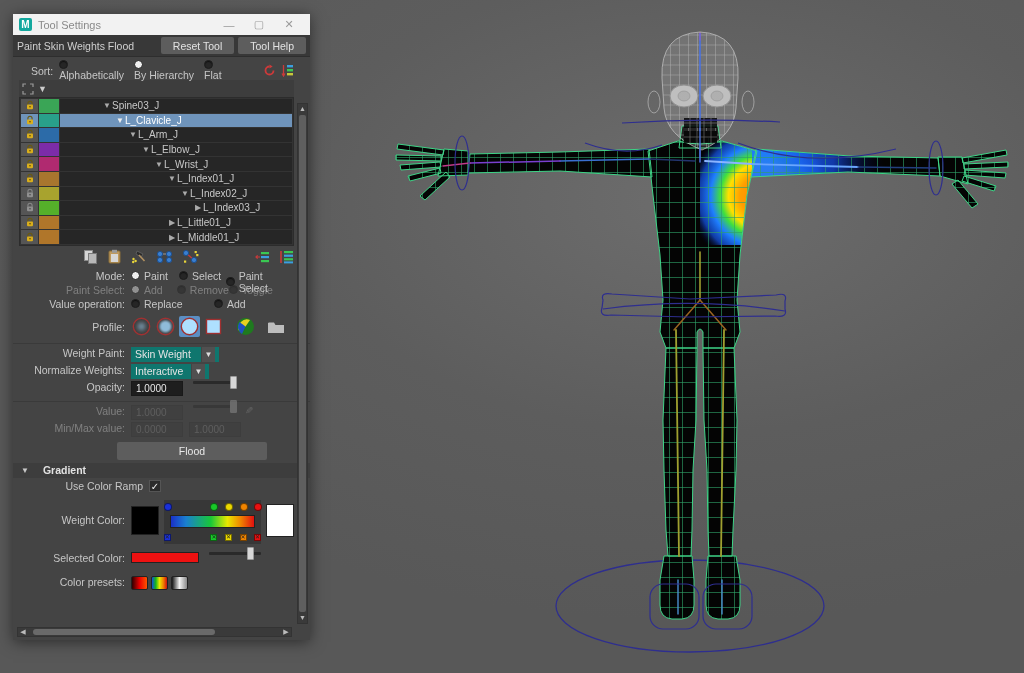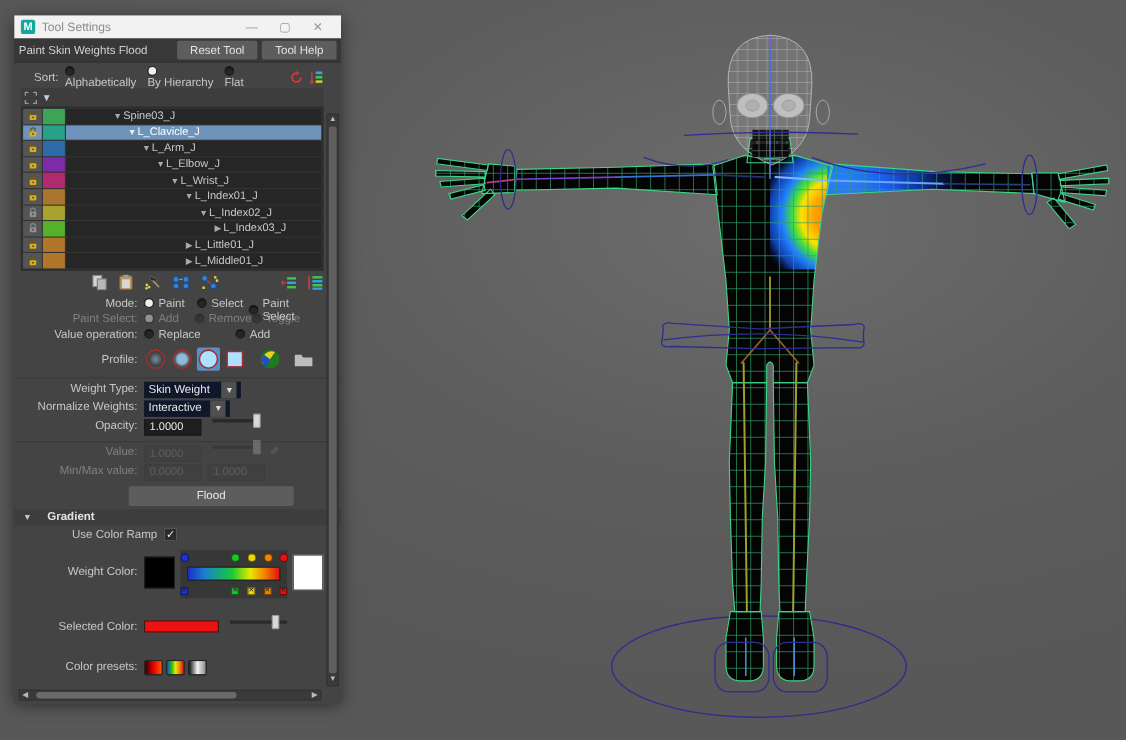--- a/index.html
+++ b/index.html
@@ -64,21 +64,21 @@
   .frow { display:flex; align-items:flex-start; height:14px; }
   .flabel { width:112px; text-align:right; padding-right:6px; flex:0 0 auto; }
   .optcol { display:flex; align-items:center; width:108px; }
   .bigbtn { display:block; margin:3px auto 3px 92px; width:168px; height:18px; background:#5d5d5d; color:#e8e8e8; border:none; border-radius:2px; font-size:10.5px; font-family:inherit;}
   
   .profrow { display:flex; align-items:center; height:26px; margin-top:2px;}
   .brush { width:21px; height:21px; border-radius:2px; display:flex; align-items:center; justify-content:center; margin-right:3px; background:transparent;}
   .brush.sel { background:#5b8fc4; }
   .sep { height:1px; background:#3a3a3a; margin:3px -16px 3px -6px; }
   
-  .ddown { height:15px; background:#0f172a; color:#e4e4e4; display:flex; align-items:center; padding:0 4px; position:relative; }
+  .ddown { height:15px; background:#0f766e; color:#e4e4e4; display:flex; align-items:center; padding:0 4px; position:relative; }
   .ddown .db { margin-left:auto; width:14px; height:100%; background:#505050; display:flex; align-items:center; justify-content:center; color:#ddd; font-size:8px; border-left:1px solid #444;}
   .numin { width:52px; height:15px; background:#1e1e1e; color:#e8e8e8; border:1px solid #191919; padding:0 4px; font-size:10px; font-family:inherit;}
   .numin:disabled { background:#3d3d3d; color:#7d7d7d; border-color:#363636;}
   .slider { width:44px; height:3px; background:#2a2a2a; margin-left:10px; position:relative; border-radius:1px;}
   .slider .thumb { position:absolute; top:-5px; width:7px; height:13px; background:#d8d8d8; border:1px solid #9a9a9a; border-radius:1px;}
   .slider.dim2 .thumb { background:#9a9a9a; }
   
   .sechdr { height:15px; background:#3d3d3d; margin:3px -16px 2px -6px; display:flex; align-items:center; padding-left:8px; color:#e2e2e2; font-weight:bold; gap:14px;}
   .sechdr .tri { color:#c8c8c8; font-size:8px; }
   .chkbox { width:12px; height:12px; background:#2b2b2b; border:1px solid #555; color:#f0f0f0; font-size:10px; line-height:11px; text-align:center; }
@@ -95,21 +95,21 @@
   .presets { display:flex; gap:3px; }
   .preset { width:17px; height:14px; border:1px solid #222; border-radius:2px;}
   
   .vscroll { position:absolute; top:46px; bottom:16px; right:2px; width:11px; background:#3a3a3a; border:1px solid #333;}
   .vscroll .arr { height:10px; text-align:center; color:#bbb; font-size:7px; line-height:10px;}
   .vscroll .vthumb { position:absolute; top:11px; bottom:11px; left:1px; right:1px; background:#5f5f5f; border-radius:2px;}
   .hscroll { position:absolute; left:4px; right:18px; bottom:3px; height:10px; background:#3a3a3a; border:1px solid #333; display:flex; align-items:center;}
   .hscroll .arr { width:10px; text-align:center; color:#bbb; font-size:7px;}
   .hscroll .htrack { flex:1; height:100%; position:relative;}
   .hscroll .hthumb { position:absolute; left:2%; width:72%; top:1px; bottom:1px; background:#6a6a6a; border-radius:3px;}
-  .mt2{margin-top:2px;} .mt4{margin-top:20px;}
+  .mt2{margin-top:2px;} .mt4{margin-top:8px;}
   .pencil { margin-left:8px; color:#8a8a8a; font-size:10px; transform:scaleX(-1);}
 </style>
 </head>
 <body>
 
 <div id="viewport">
 <svg width="1024" height="673" viewBox="0 0 1024 673">
   <defs>
     <pattern id="wgrid" width="13" height="15" patternUnits="userSpaceOnUse">
       <path d="M0 7.5 H13 M6.5 0 V15" stroke="var(--wire-dim)" stroke-width="0.7" opacity="0.9" fill="none"></path>
@@ -573,21 +573,21 @@
       <span class="brush" style="margin-left:6px">
           <svg width="18" height="14">
             <path d="M1,3 L1,13 L17,13 L17,5 L8.5,5 L7,2.5 L2,2.5 Z" fill="#bdbdbd"></path>
           </svg>
         </span>
     </div>
 
     <div class="sep"></div>
 
     <div class="frow" style="height:17px">
-      <span class="flabel">Weight Type:</span>
+      <span class="flabel">Weight Paint:</span>
       <span class="ddown" style="width:88px">
           <span>Skin Weight</span>
           <span class="db">▼</span>
         </span>
     </div>
     <div class="frow" style="height:17px">
       <span class="flabel">Normalize Weights:</span>
       <span class="ddown" style="width:78px">
           <span>Interactive</span>
           <span class="db">▼</span>

